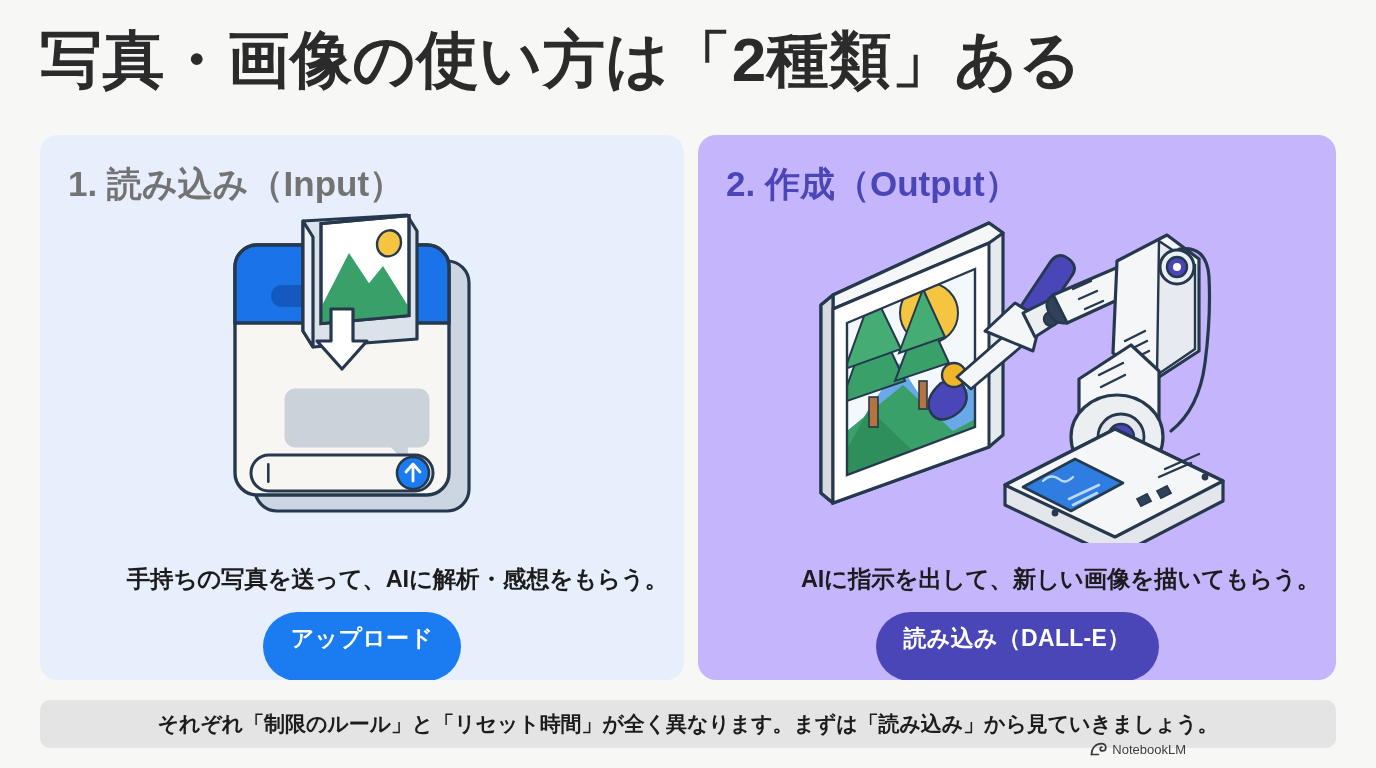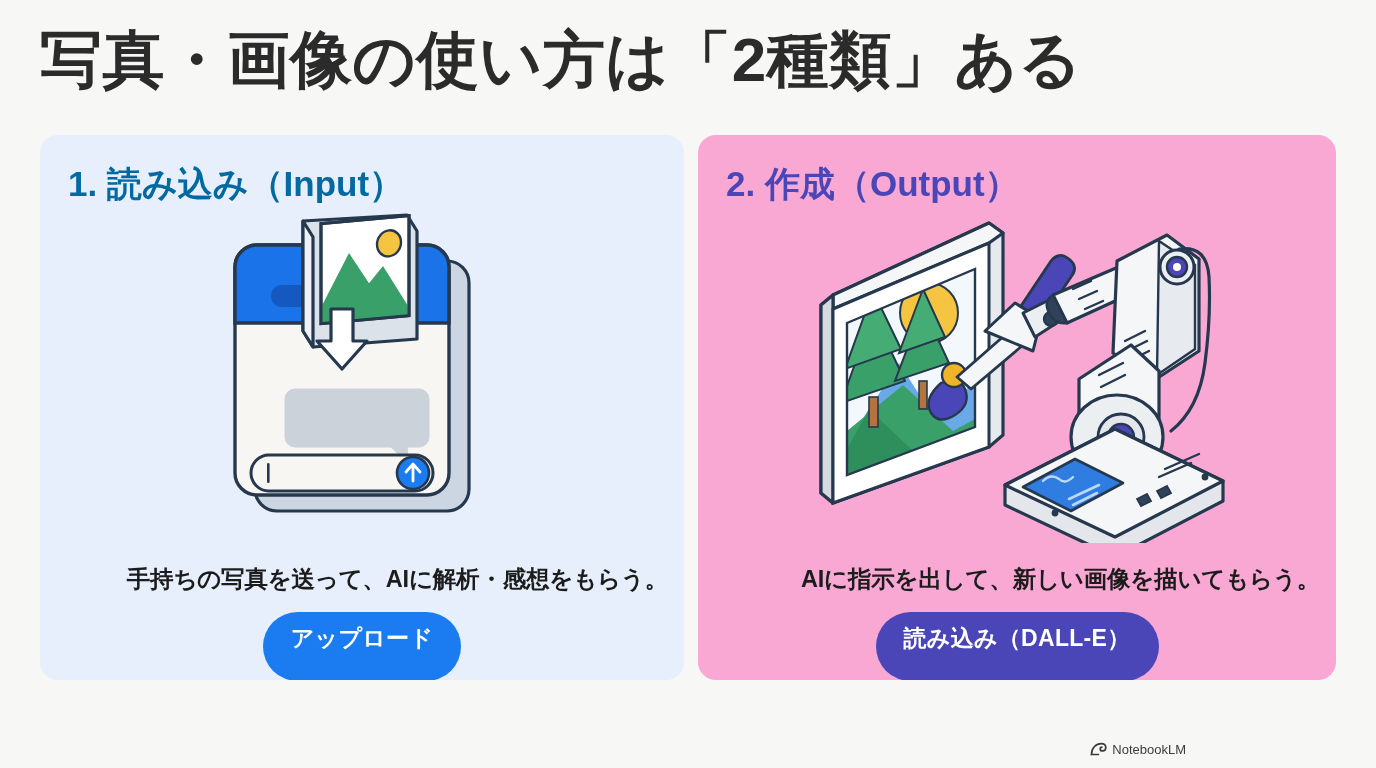--- a/index.html
+++ b/index.html
@@ -15,27 +15,27 @@
     position: absolute; left: 40px; top: 24px;
     font-size: 62px; font-weight: 700; color: #2b2b2b;
     letter-spacing: 0.5px; line-height: 1.15; white-space: nowrap;
   }
 
   .card {
     position: absolute; top: 135px; height: 545px;
     border-radius: 18px; overflow: hidden;
   }
   .card-left  { left: 40px;  width: 644px; background: #e6effb; }
-  .card-right { left: 698px; width: 638px; background: #f9a8d4; }
+  .card-right { left: 698px; width: 638px; background: #c4b5fd; }
 
   .card-title {
     position: absolute; top: 26px; left: 28px;
     font-size: 35px; font-weight: 700; white-space: nowrap;
   }
-  .card-left  .card-title { color: #0369a1; }
+  .card-left  .card-title { color: #737373; }
   .card-right .card-title { color: #4a46b8; }
 
   .art { position: absolute; left: 0; right: 0; top: 78px; height: 345px; }
   .art svg { display: block; margin: 0 auto; }
 
   .caption {
     position: absolute; left: 16px; right: 16px; top: 428px;
     text-align: right; font-size: 23.5px; font-weight: 700;
     color: #1c1c1c; white-space: nowrap; letter-spacing: -0.2px;
   }
@@ -216,20 +216,23 @@
       </svg>
     </div>
 
     <p class="caption">AIに指示を出して、新しい画像を描いてもらう。</p>
 
     <div class="pill-wrap">
       <span class="pill pill-purple">読み込み（DALL-E）</span>
     </div>
   </section>
 
+  <div class="footer-bar">
+    <span class="footer-text">それぞれ「制限のルール」と「リセット時間」が全く異なります。まずは「読み込み」から見ていきましょう。</span>
+  </div>
 
   <div class="brand">
     <svg width="17" height="15" viewBox="0 0 17 15">
       <path d="M1.5 12.5 C1.5 5.8 6.2 1.6 11.2 1.6 C14.1 1.6 15.8 3.4 15.8 5.5 C15.8 7.5 14.3 8.9 12.6 8.9 C11.2 8.9 10.2 8 10.2 6.9 C10.2 5.9 10.9 5.2 11.8 5.2" fill="none" stroke="#3c3c3c" stroke-width="1.7" stroke-linecap="round"></path>
       <path d="M1.5 12.5 L8.4 12.5" fill="none" stroke="#3c3c3c" stroke-width="1.7" stroke-linecap="round"></path>
     </svg>
     <span class="brand-name">NotebookLM</span>
   </div>
 
 </div>

